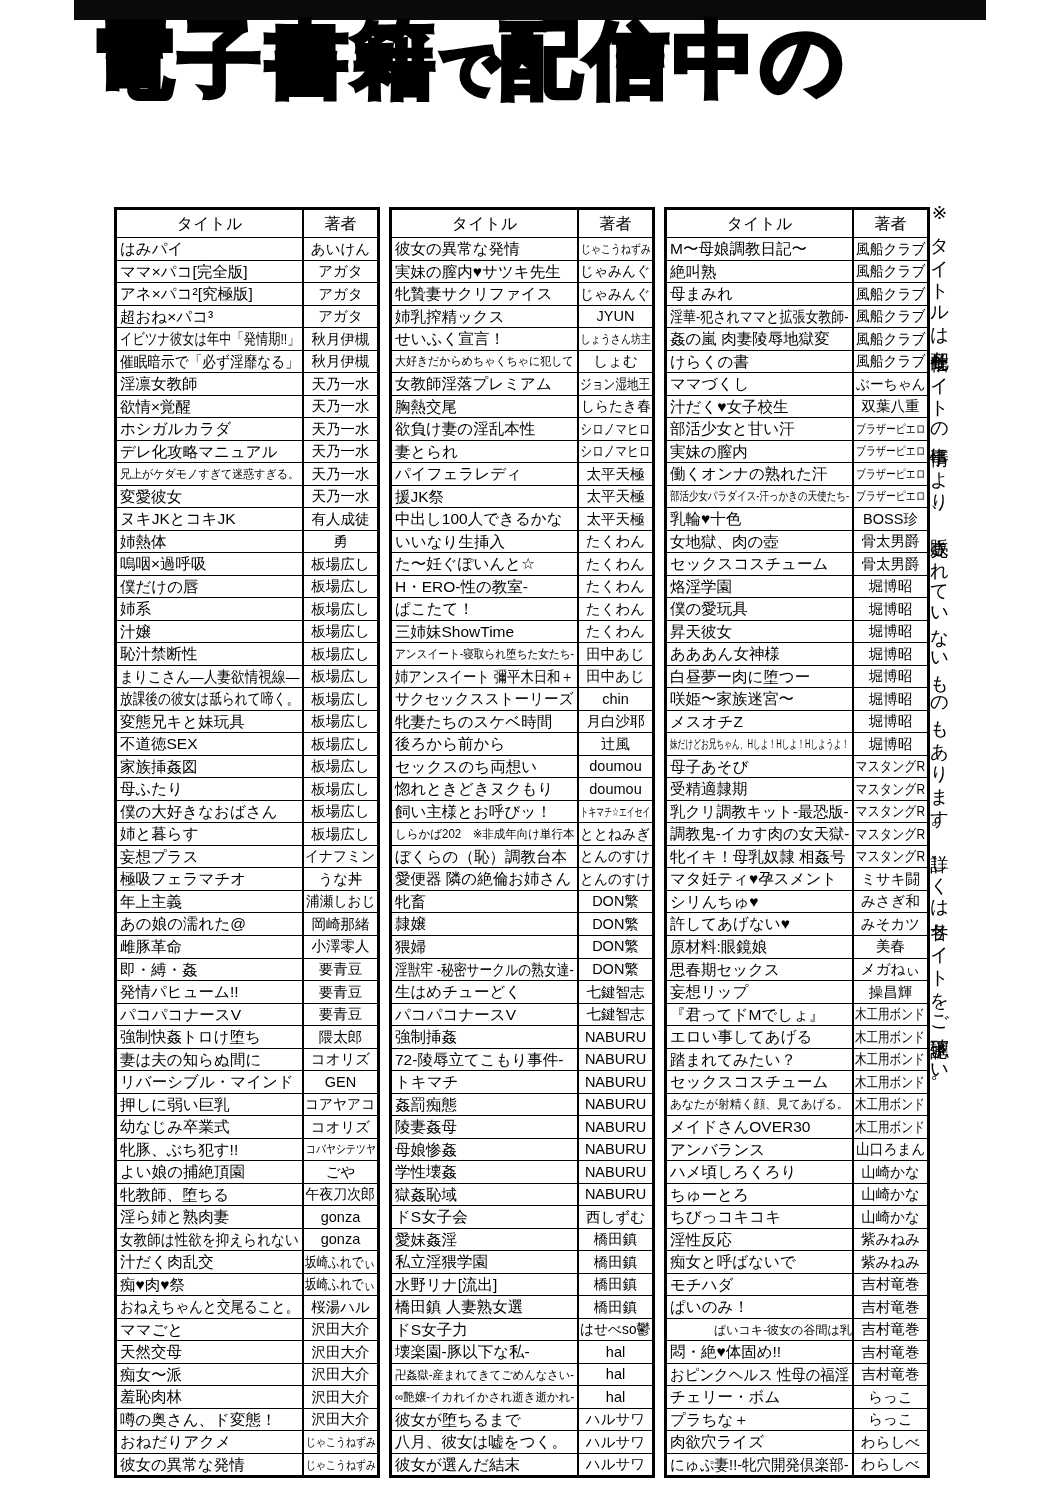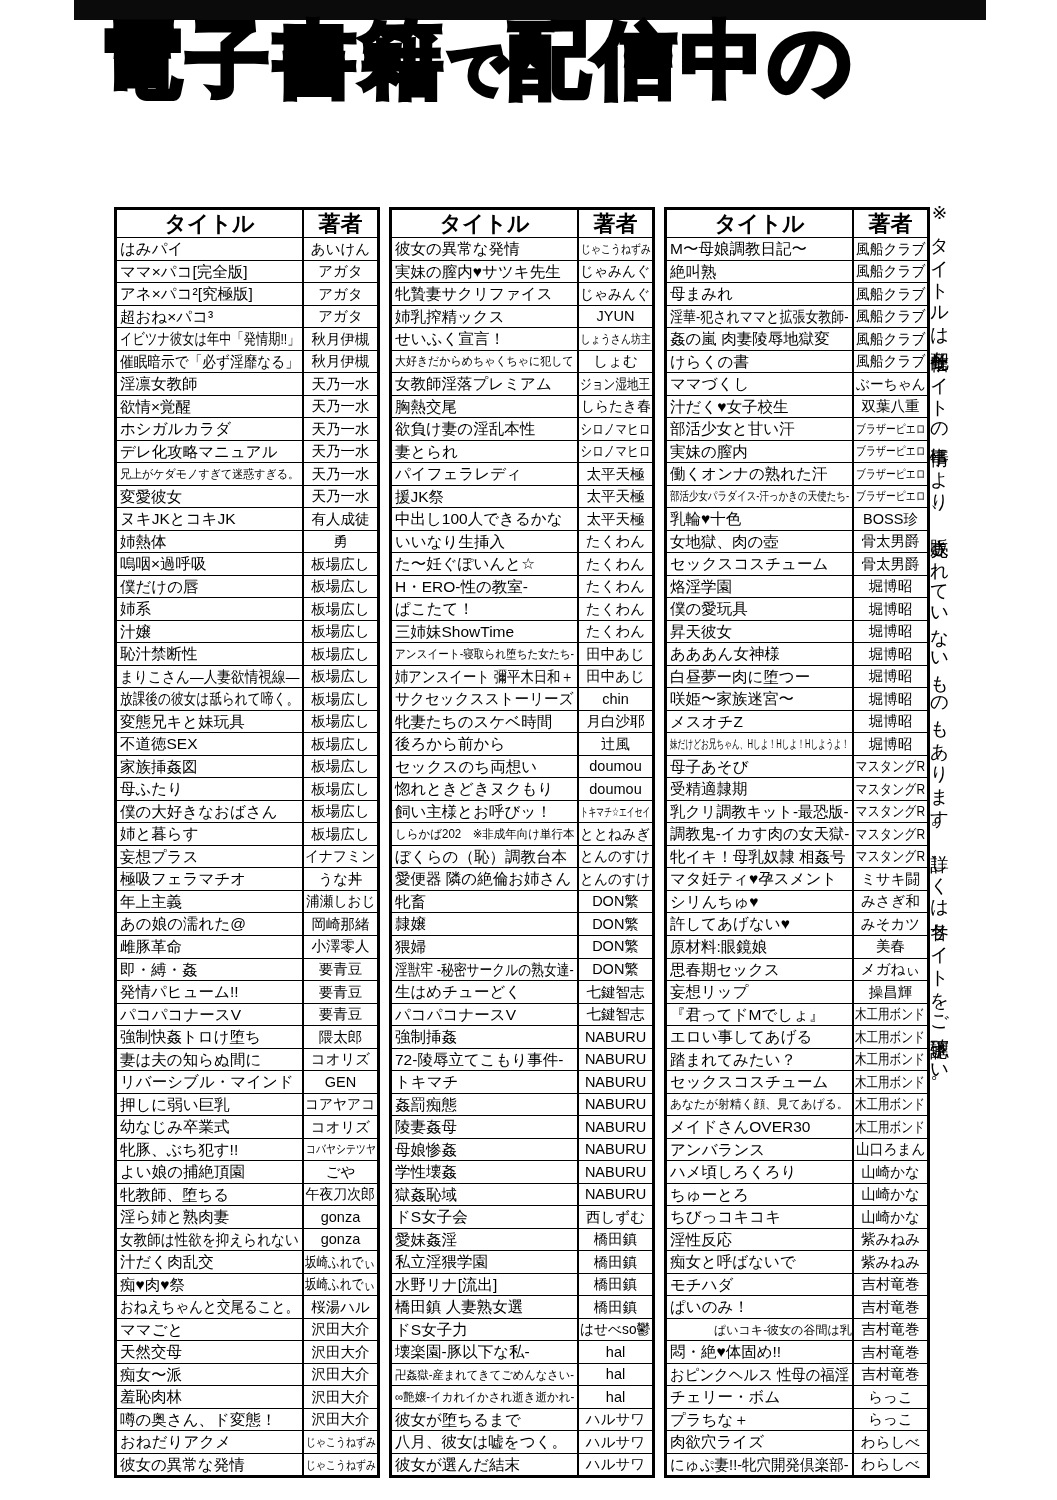--- a/index.html
+++ b/index.html
@@ -3,40 +3,40 @@
 <meta charset="utf-8">
 <style>
   html,body{margin:0;padding:0;background:#e8e8e8;}
   body{width:1057px;font-family:"Liberation Sans","DejaVu Sans",sans-serif;}
   .page{position:relative;width:1057px;height:1500px;background:#ffffff;color:#000;overflow:hidden;}
 
   
   .top-bar{position:absolute;left:74px;top:0;width:912px;height:20px;background:#0b0b0b;}
 
   
-  .title{position:absolute;left:100px;top:18px;margin:0;color:#000;font-weight:900;}
+  .title{position:absolute;left:92px;top:18px;margin:0;color:#000;font-weight:900;}
   .t-line1{display:block;font-size:82px;line-height:84px;letter-spacing:5px;-webkit-text-stroke:5px #000;}
   .t-line1 .particle{font-size:58px;letter-spacing:0;}
   .t-line2{display:block;font-size:88px;line-height:88px;letter-spacing:4px;-webkit-text-stroke:5px #000;}
 
   
   .catalog{position:absolute;top:207px;width:266px;height:1271px;box-sizing:border-box;
            border:3px solid #000;display:flex;flex-direction:column;background:#fff;}
   #t0{left:114px}#t1{left:389px}#t2{left:664px}
   .row{display:flex;flex:1 1 0;min-height:0;align-items:stretch;}
   .row + .row{border-top:1px solid #000;}
   .row.head{flex:0 0 27px;background:#fff;}
   .cell{display:flex;align-items:center;overflow:hidden;box-sizing:border-box;}
   .cell.t{flex:0 0 187px;padding-left:3px;border-right:2px solid #000;}
   .cell.a{flex:1 1 auto;justify-content:center;padding:0 1px;}
   .head .cell{justify-content:center;}
   .head .cell.t{padding-left:0;}
   .fit{white-space:nowrap;display:inline-block;font-size:15.5px;line-height:1;}
   .a .fit{font-size:14.5px;}
-  .head .fit{font-size:22px;font-weight:bold;}
+  .head .fit{font-size:16px;font-weight:normal;}
 
   
   .side-note{position:absolute;left:922px;top:202px;height:1285px;width:34px;
              writing-mode:vertical-rl;text-orientation:upright;
              font-size:18.5px;letter-spacing:1.5px;line-height:34px;color:#000;}
 </style>
 </head>
 <body>
 
 <div class="page">

